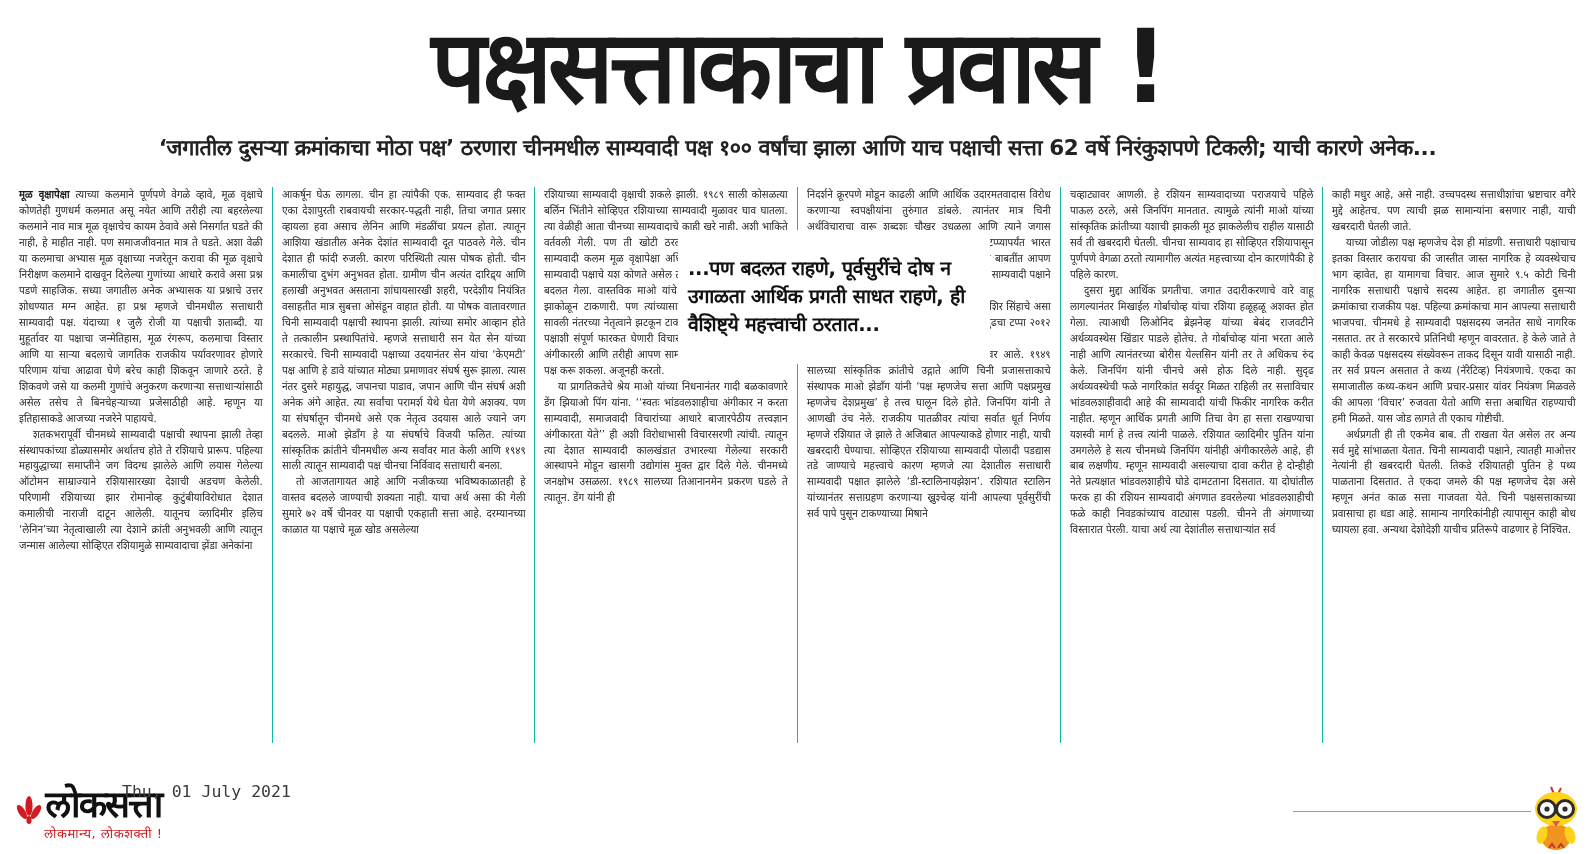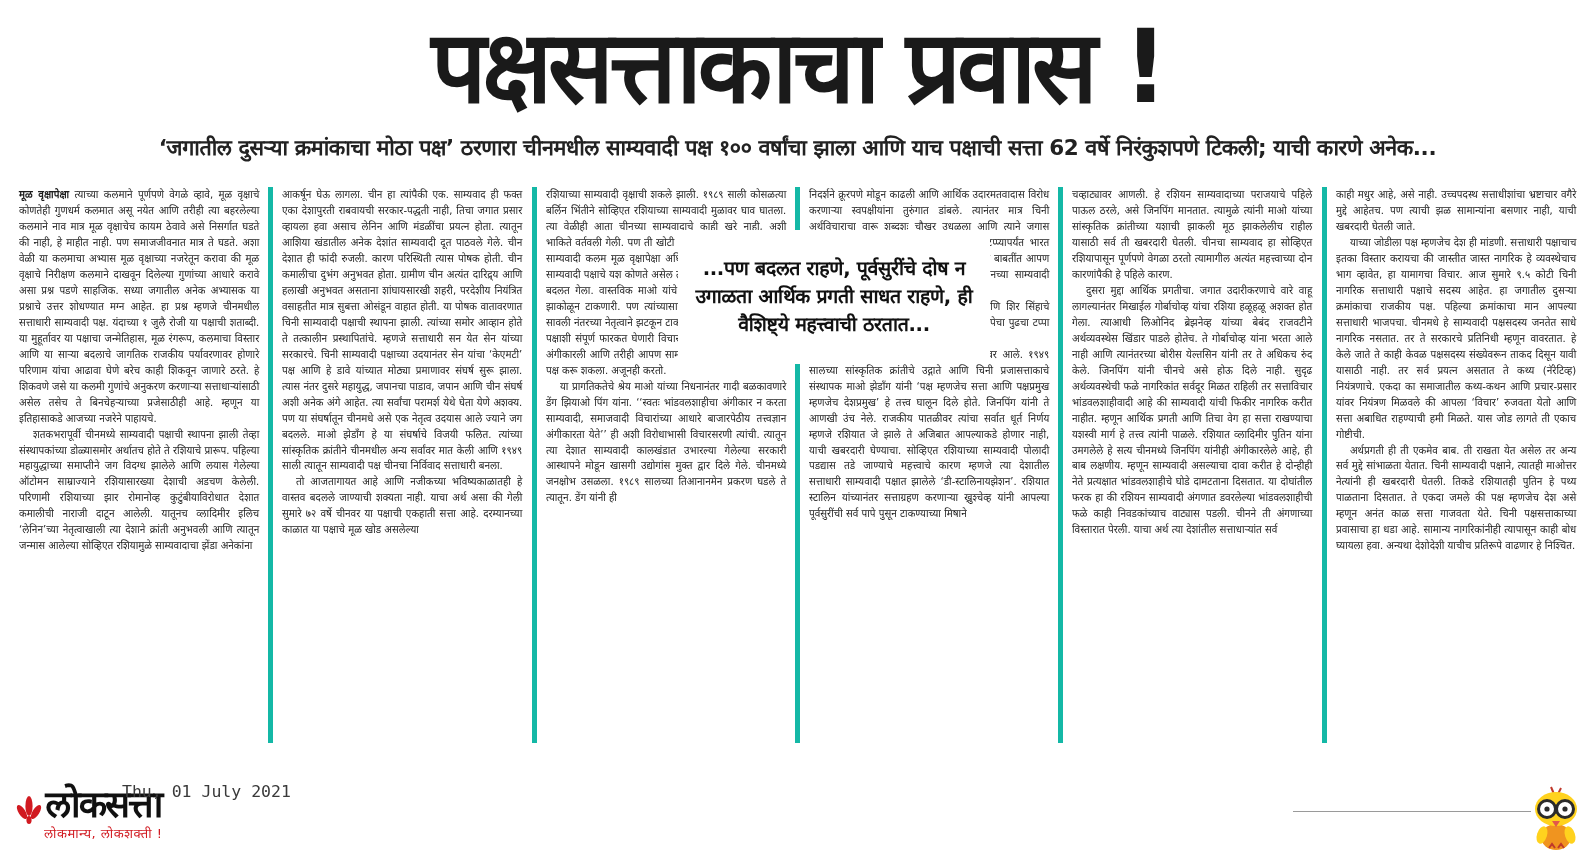--- a/index.html
+++ b/index.html
@@ -39,21 +39,21 @@
     position:absolute;
     left:10px;right:10px;
     top:187px;height:556px;
     display:flex;
     z-index:1;
   }
   .col{
     flex:1 1 0;
     padding:0 9px;
     overflow:hidden;
-    border-right:5px solid #14b8a6;
+    border-right:1px solid #14b8a6;
   }
   .col:last-child{border-right:none;}
   .colinner{
     transform:scaleX(0.93);
     transform-origin:0 0;
     width:107.5%;
     font-size:10.8px;
     line-height:1.48;
     text-align:justify;
     color:#1c1c1c;
@@ -62,21 +62,21 @@
   .para.indent{text-indent:15px;}
   .leadin{font-weight:bold;}
   
   .pullquote{
     position:absolute;
     left:678px;top:230px;
     width:312px;min-height:134px;
     background:#ffffff;
     z-index:3;
     display:flex;align-items:center;justify-content:center;
-    text-align:center;
+    text-align:left;
     font-size:19.5px;
     font-weight:bold;
     line-height:1.42;
     letter-spacing:-0.3px;
     color:#111;
     padding:6px 10px;
     box-sizing:border-box;
     margin:0;
   }
   

